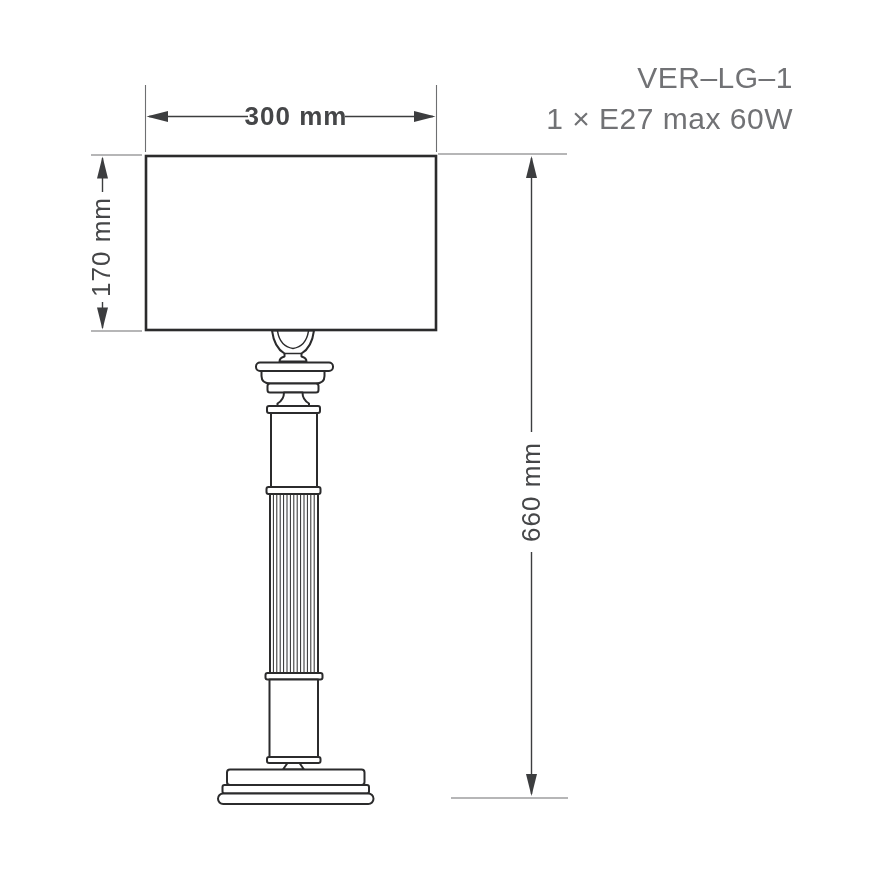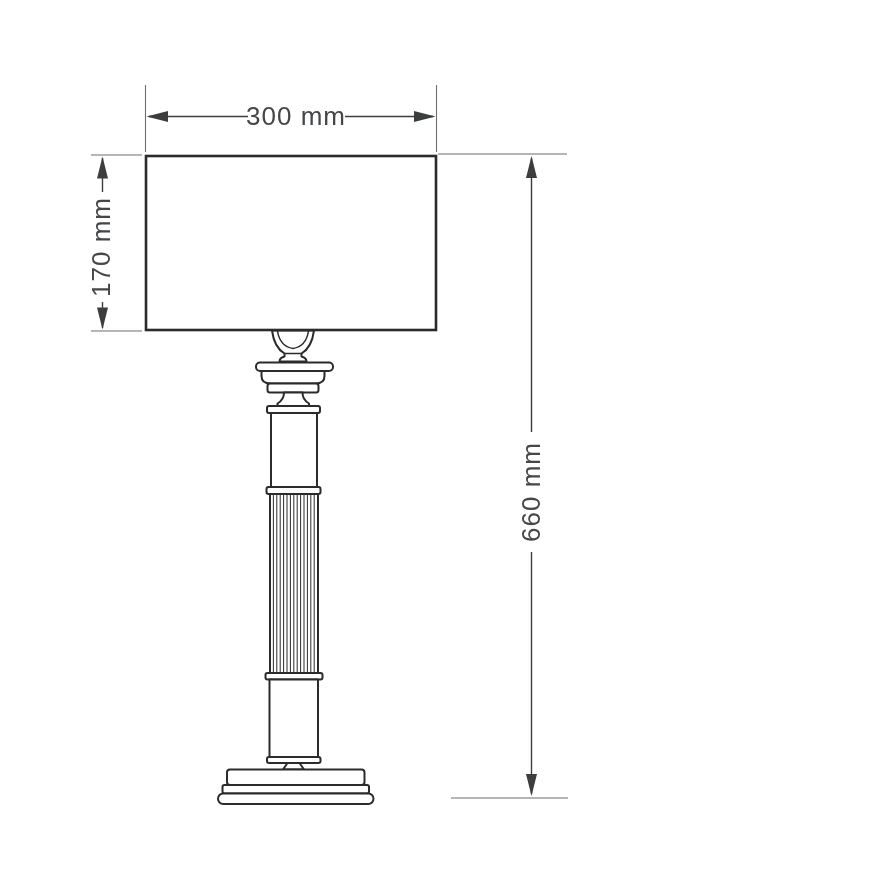--- a/index.html
+++ b/index.html
@@ -117,20 +117,24 @@
 
       <g>
         <path class="body-shape" d="M287.5,763 L299.5,763 L304,769.5 L283,769.5 Z"></path>
         <rect class="body-shape" x="227" y="769.5" width="137.5" height="15.5" rx="3"></rect>
         <rect class="body-shape" x="222.5" y="785" width="146.5" height="8.5" rx="2"></rect>
         <rect class="body-shape" x="218" y="793.5" width="155.5" height="10.5" rx="5.2"></rect>
       </g>
     </g>
   </svg>
 
-  <div class="dim-label" style="left:296px; top:116px;">300 mm</div>
+  <div class="dim-label" style="left:296px; top:116px;font-weight:bold;">300 mm</div>
 
   <div class="dim-label vertical" style="left:101px; top:247px;">170 mm</div>
 
   <div class="dim-label vertical" style="left:531px; top:492px;">660 mm</div>
 
+  <div class="product-info">
+    <div>VER–LG–1</div>
+    <div>1 × E27 max 60W</div>
+  </div>
 
 </div>
 
 </body></html>

